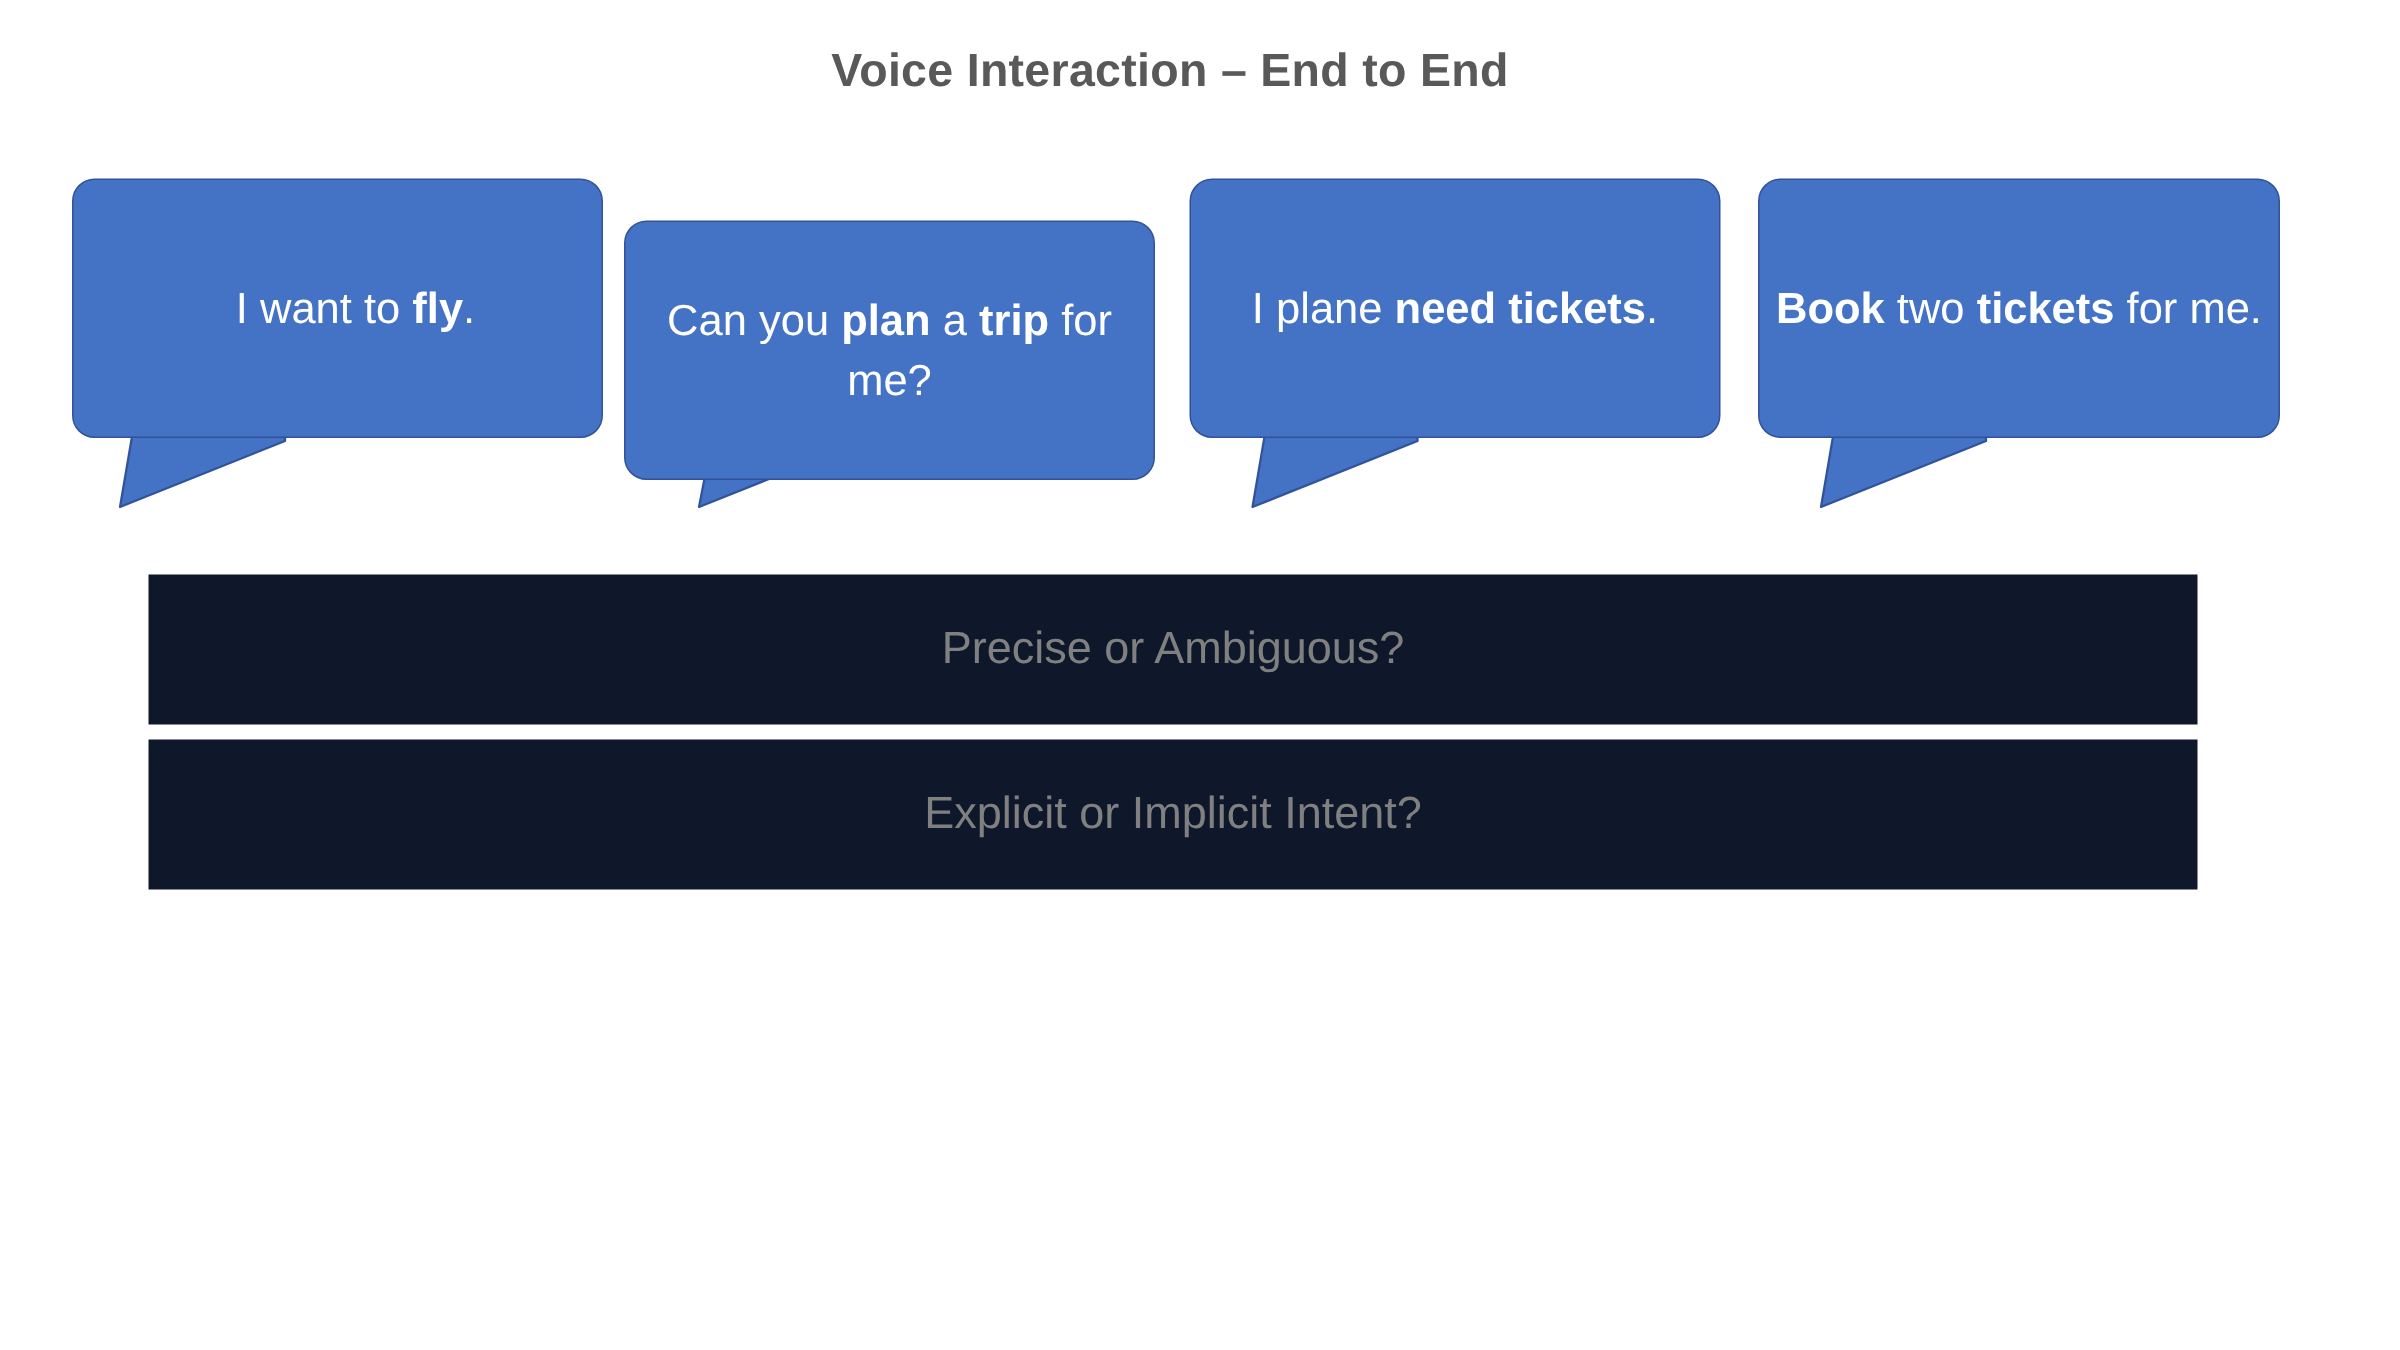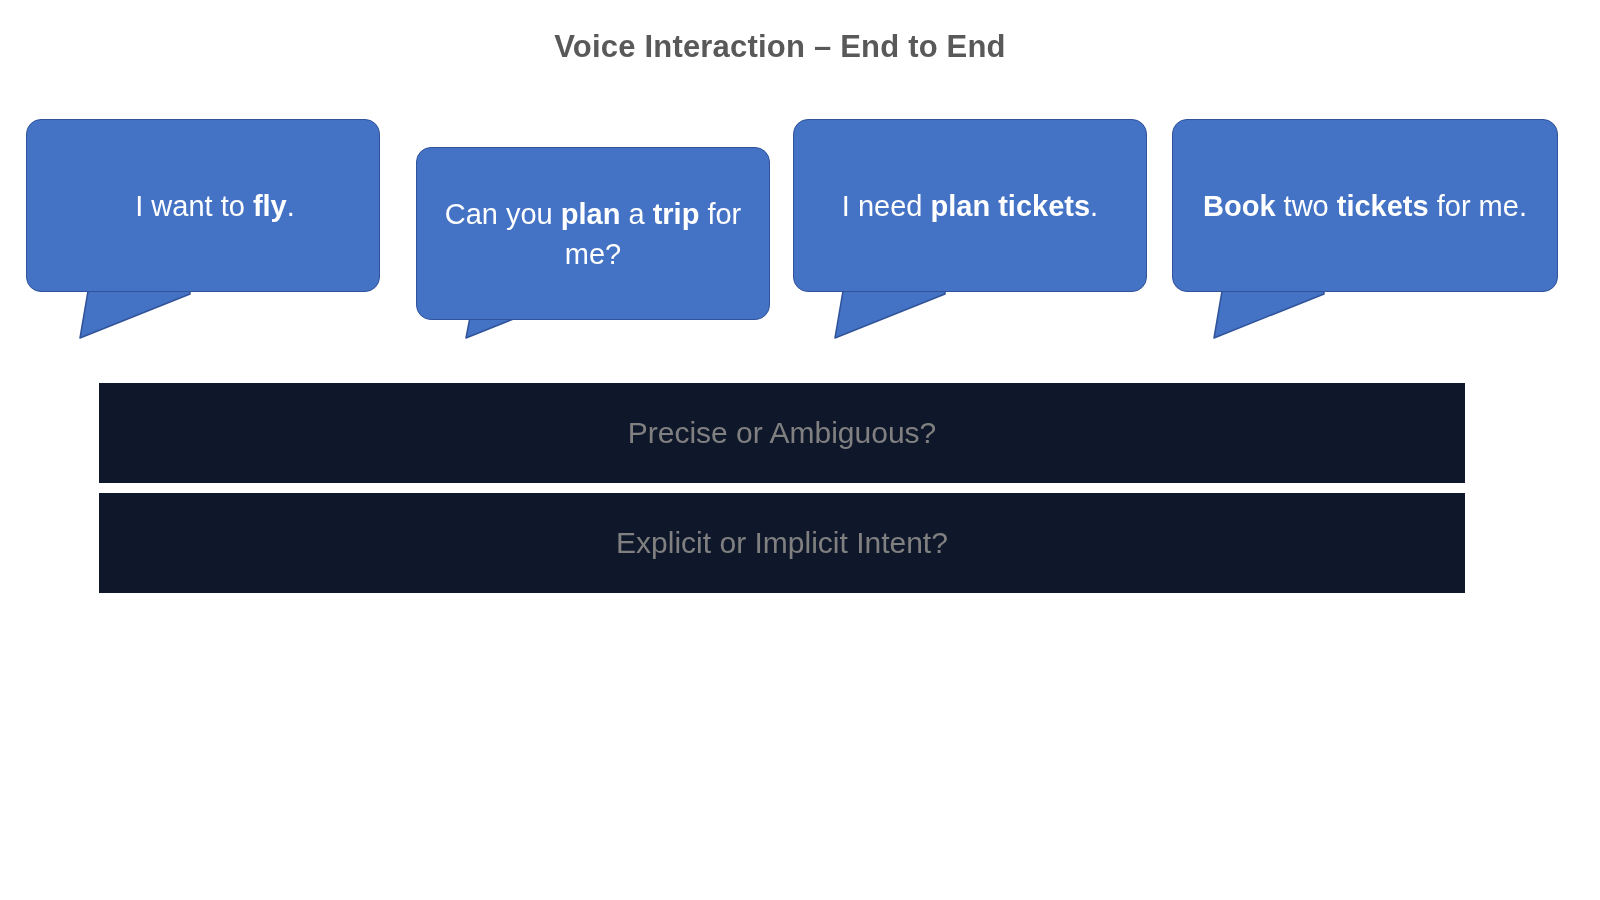--- a/index.html
+++ b/index.html
@@ -70,24 +70,24 @@
   }
   .bubble-text b { font-weight: bold; }
 
   
   .bubble-tail {
     position: absolute;
     z-index: 1;
     overflow: visible;
   }
 
-  .b1 { left: 26px;   width: 354px; padding-left: 24px; }
+  .b1 { left: 48px;   width: 354px; padding-left: 24px; }
   .b2 { left: 416px;  width: 354px; margin-top: 28px; }
   .b3 { left: 793px;  width: 354px; }
-  .b4 { left: 1172px; width: 386px; }
+  .b4 { left: 1172px; width: 348px; }
 
   .t1 { left: 38px;   top: 250px; }
   .t2 { left: 416px;  top: 250px; }
   .t3 { left: 793px;  top: 250px; }
   .t4 { left: 1172px; top: 250px; }
 
   
   .bar-stack {
     position: absolute;
     left: 99px;
@@ -136,21 +136,21 @@
 
     <div class="bubble b1">
       <div class="bubble-text"><span>I want to </span><b>fly</b><span>.</span></div>
     </div>
 
     <div class="bubble b2">
       <div class="bubble-text"><span>Can you </span><b>plan</b><span> a </span><b>trip</b><span> for me?</span></div>
     </div>
 
     <div class="bubble b3">
-      <div class="bubble-text"><span>I need </span><b>plan tickets</b><span>.</span></div>
+      <div class="bubble-text"><span>I plane </span><b>need tickets</b><span>.</span></div>
     </div>
 
     <div class="bubble b4">
       <div class="bubble-text"><b>Book</b><span> two </span><b>tickets</b><span> for me.</span></div>
     </div>
 
   </div>
 
   <div class="bar-stack">
 

